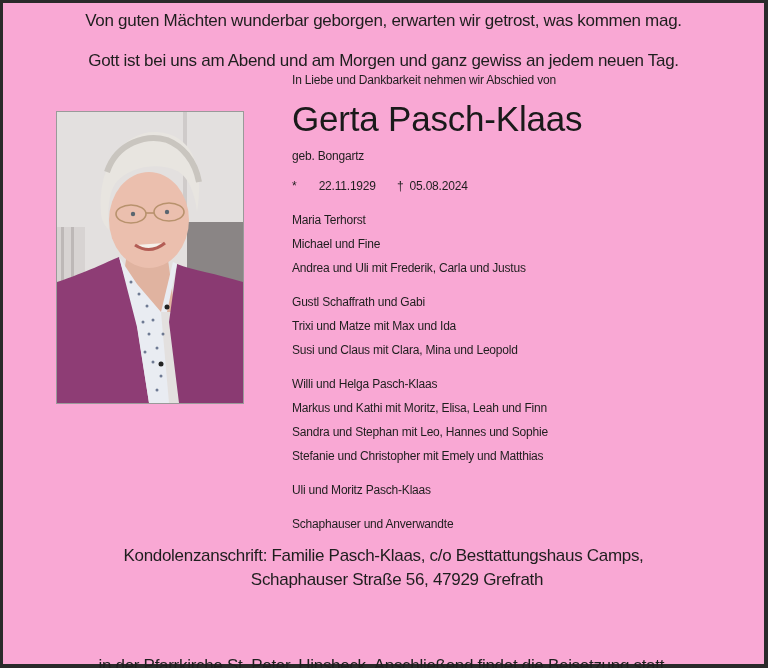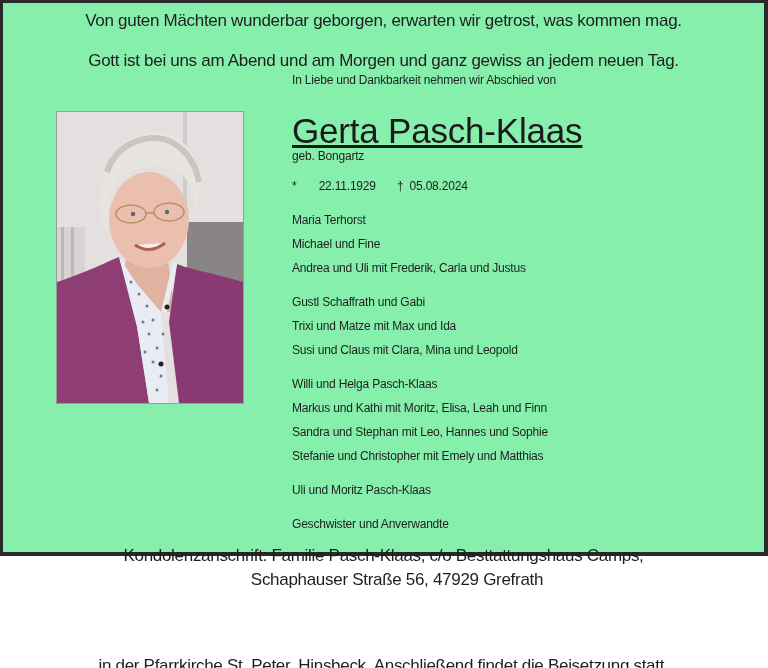--- a/index.html
+++ b/index.html
@@ -1,21 +1,21 @@
 <!DOCTYPE html>
 <html><head>
   <meta charset="utf-8">
   <style>
     html, body { margin: 0; padding: 0; background: #ffffff; }
     body { width: 768px; height: 668px; overflow: hidden; }
     .ad {
       position: relative;
       box-sizing: border-box;
-      width: 768px; height: 556px;
-      background: #86efac;
+      width: 768px; height: 668px;
+      background: #f9a8d4;
       border-top: 3px solid #2a2a2a;
       border-left: 3px solid #2a2a2a;
       border-right: 4px solid #2a2a2a;
       border-bottom: 4px solid #2a2a2a;
       font-family: "Liberation Sans", "DejaVu Sans", sans-serif;
       color: #1e1e1e;
     }
     .center-line {
       position: absolute; left: 0; right: 0;
       text-align: center;
@@ -51,21 +51,21 @@
 </head>
 <body>
 
 <div class="ad">
 
   <div class="center-line" style="top:8px;">Von guten Mächten wunderbar geborgen, erwarten wir getrost, was kommen mag.</div>
   <div class="center-line" style="top:48px;">Gott ist bei uns am Abend und am Morgen und ganz gewiss an jedem neuen Tag.</div>
 
   <div class="col line" style="top:65px;">In Liebe und Dankbarkeit nehmen wir Abschied von</div>
 
-  <div class="col name" style="top:108px;text-decoration:underline;">Gerta Pasch-Klaas</div>
+  <div class="col name" style="top:96px;">Gerta Pasch-Klaas</div>
 
   <div class="col line" style="top:141px;">geb. Bongartz</div>
 
   <div class="col line dates" style="top:171px;">
     <span>*</span>
     <span style="margin-left:19px;">22.11.1929</span>
     <span style="margin-left:18px;">†</span>
     <span style="margin-left:3px;">05.08.2024</span>
   </div>
 
@@ -133,21 +133,21 @@
     <div class="group">
       <div class="line">Willi und Helga Pasch-Klaas</div>
       <div class="line">Markus und Kathi mit Moritz, Elisa, Leah und Finn</div>
       <div class="line">Sandra und Stephan mit Leo, Hannes und Sophie</div>
       <div class="line">Stefanie und Christopher mit Emely und Matthias</div>
     </div>
     <div class="group">
       <div class="line">Uli und Moritz Pasch-Klaas</div>
     </div>
     <div class="group">
-      <div class="line">Geschwister und Anverwandte</div>
+      <div class="line">Schaphauser und Anverwandte</div>
     </div>
   </div>
 
   <div class="center-line" style="top:543px;">Kondolenzanschrift: Familie Pasch-Klaas, c/o Besttattungshaus Camps,</div>
   <div class="center-line" style="top:567px;margin-left:27px;">Schaphauser Straße 56, 47929 Grefrath</div>
 
   <div class="center-line" style="top:653px;">in der Pfarrkirche St. Peter, Hinsbeck. Anschließend findet die Beisetzung statt.</div>
 
 </div>
 

